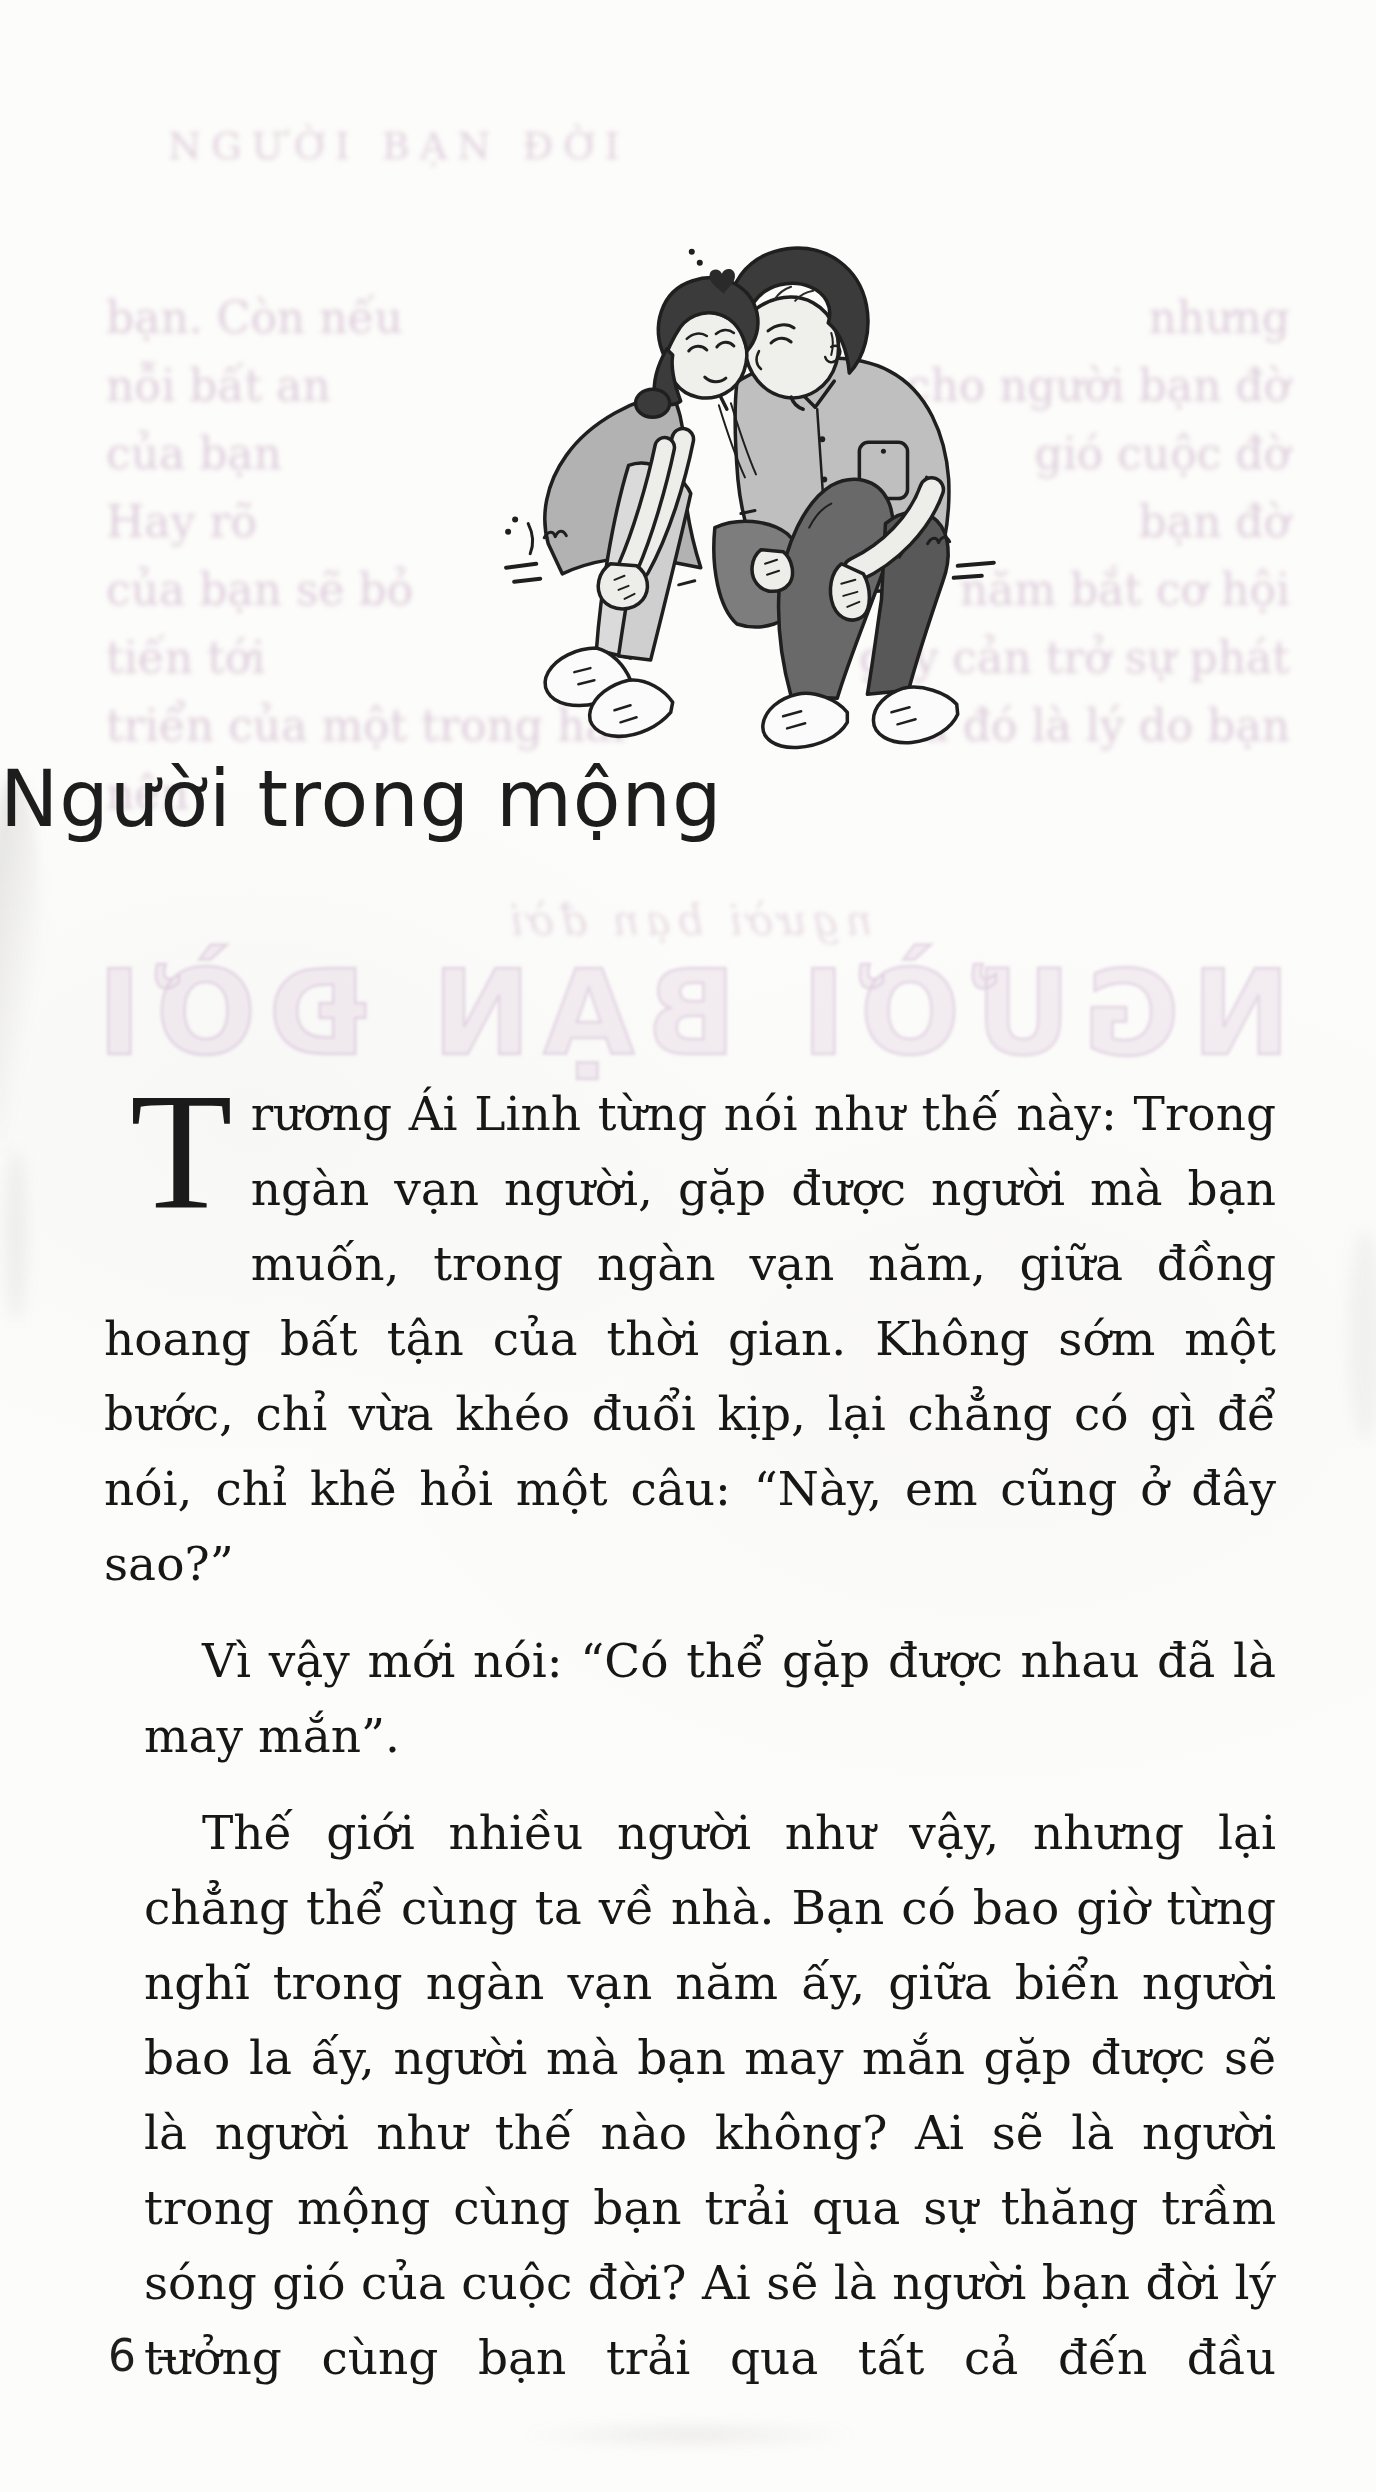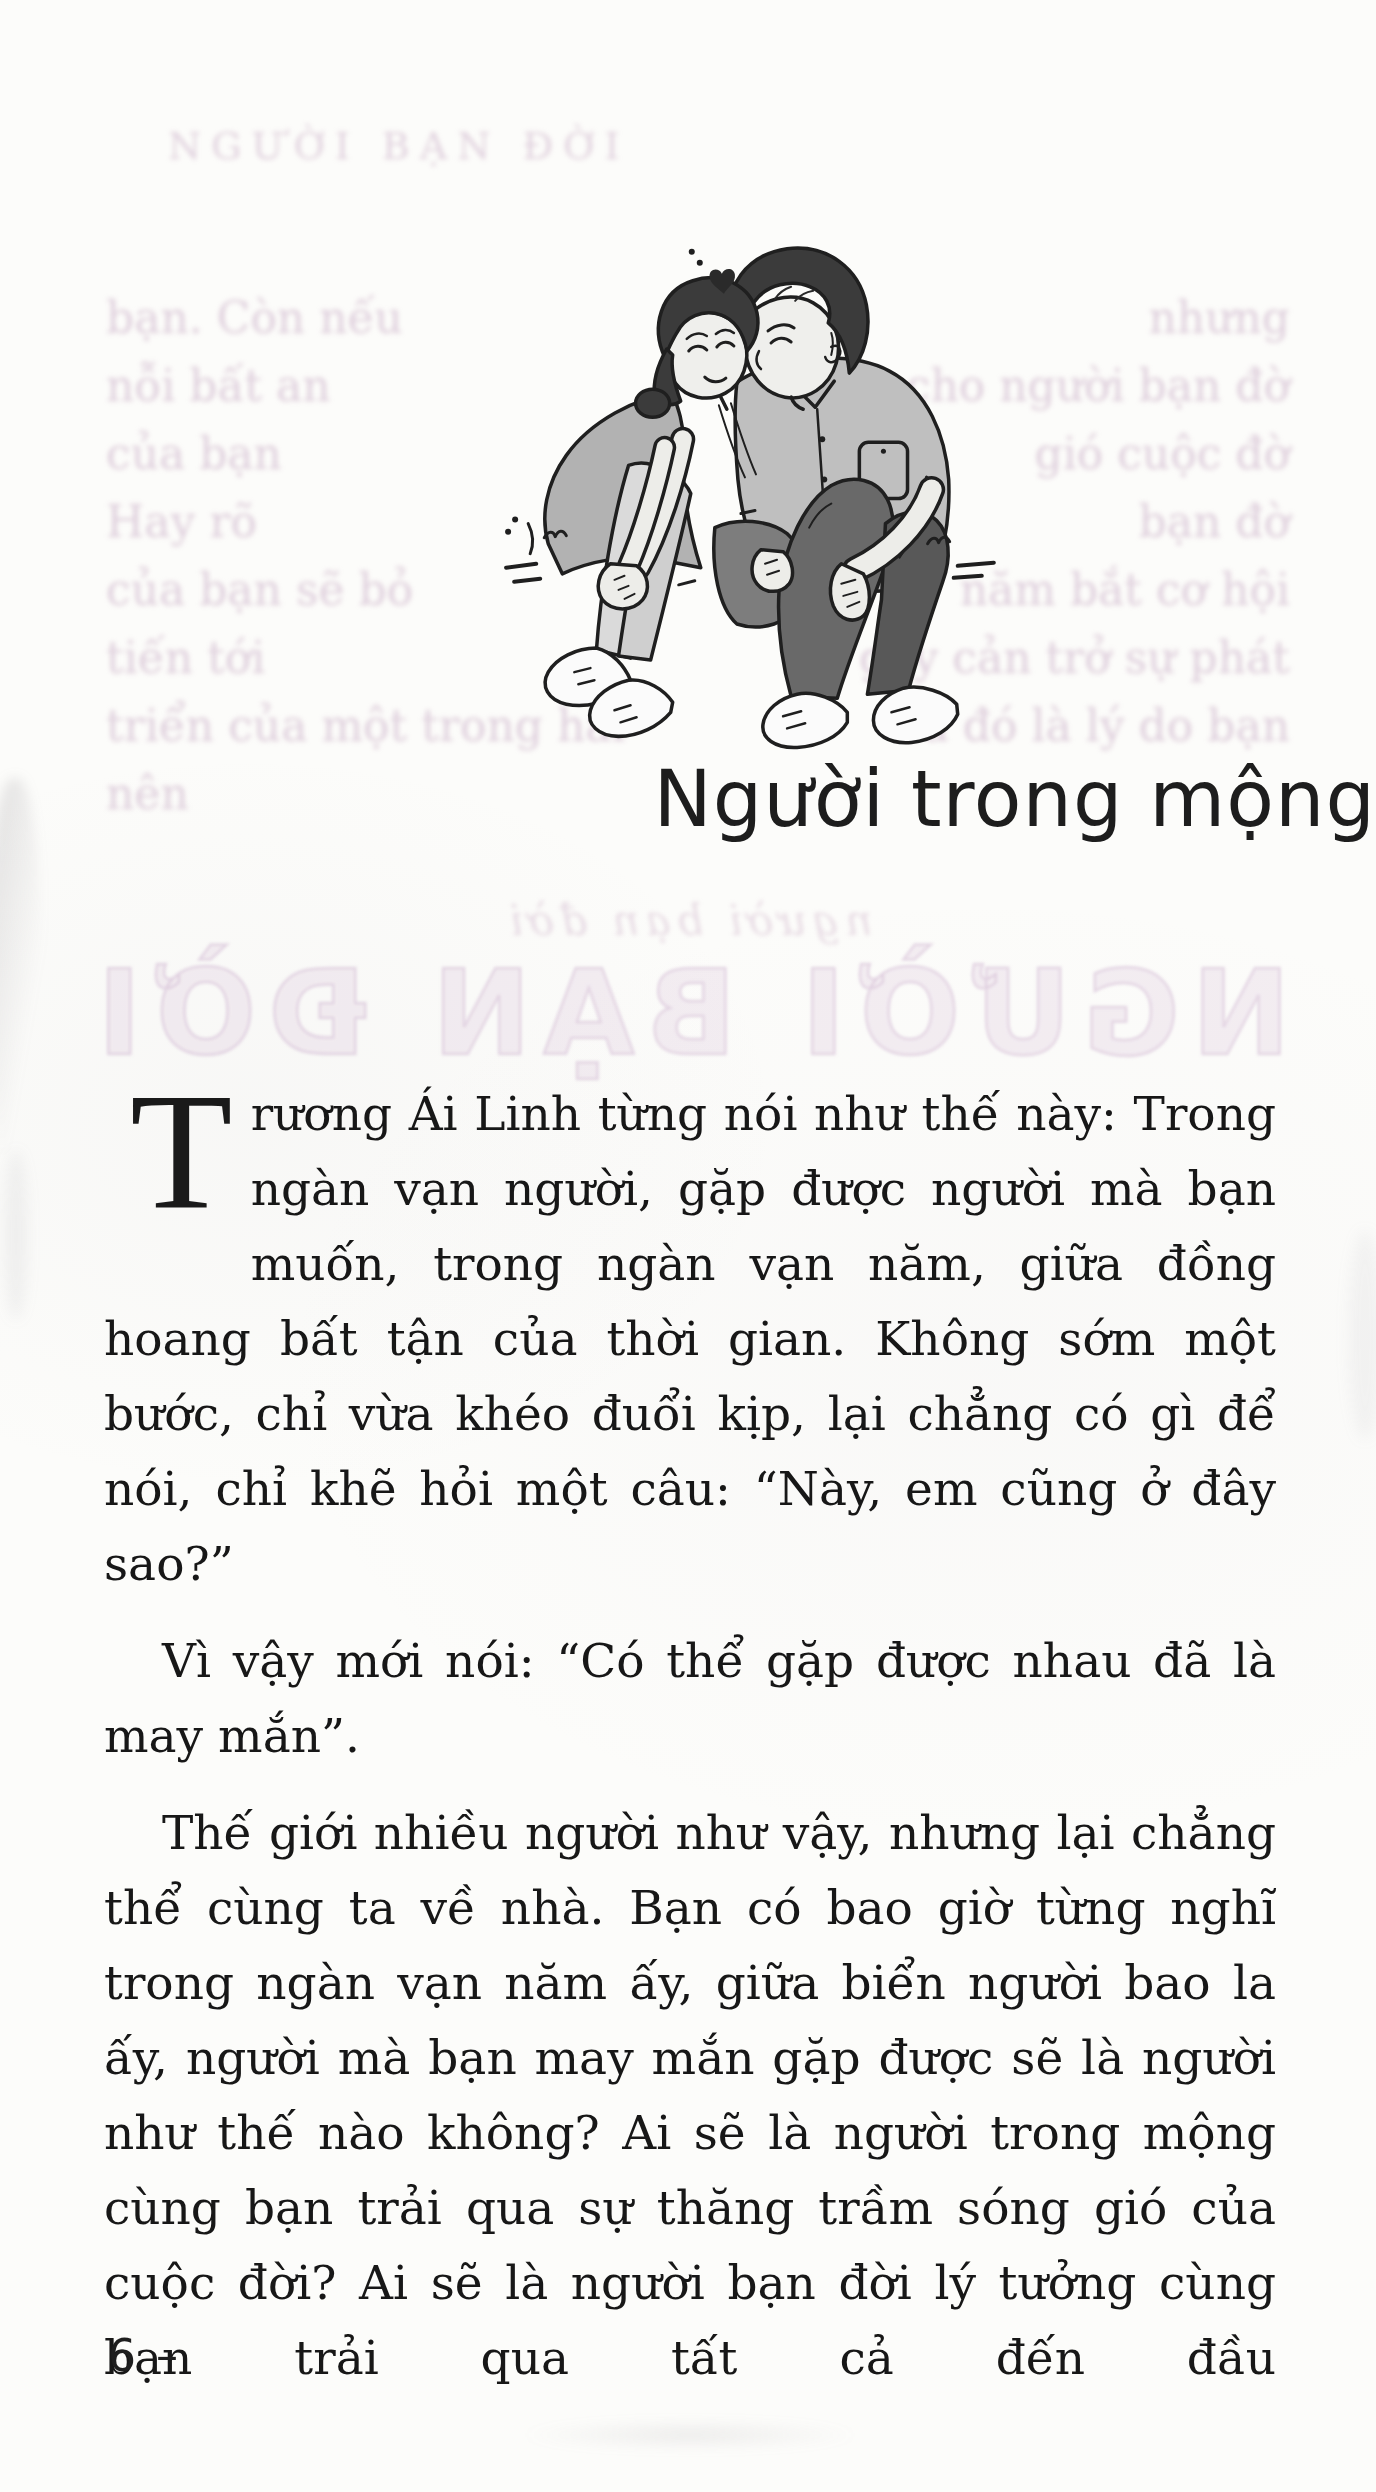--- a/index.html
+++ b/index.html
@@ -58,32 +58,32 @@
     background:rgba(130,125,135,0.07);filter:blur(7px);}
 
   
   .illustration{
     position:absolute;left:478px;top:226px;width:562px;height:528px;
   }
 
   
   .chapter-title{
     position:absolute;top:754px;left:0;width:100%;margin:0;
-    text-align:right;
+    text-align:left;
     font-family:"DejaVu Sans",sans-serif;font-weight:normal;
     font-size:78px;letter-spacing:1px;color:#1d1d1d;
   }
 
   
   .body-text{
     position:absolute;top:1076px;left:104px;width:1172px;
     font-size:47px;line-height:75px;text-align:justify;color:#171717;
   }
   .para{margin:0 0 22px 0;}
-  .para.indent{text-indent:58px;}
+  .para.indent{text-indent:58px;margin-left:40px;}
   .para.justify-last{text-align-last:justify;}
   .dropcap{
     float:left;
     font-family:"Liberation Serif",serif;
     font-size:168px;line-height:138px;height:148px;
     padding:6px 18px 0 26px;color:#1a1a1a;
   }
 
   
   .page-number{

